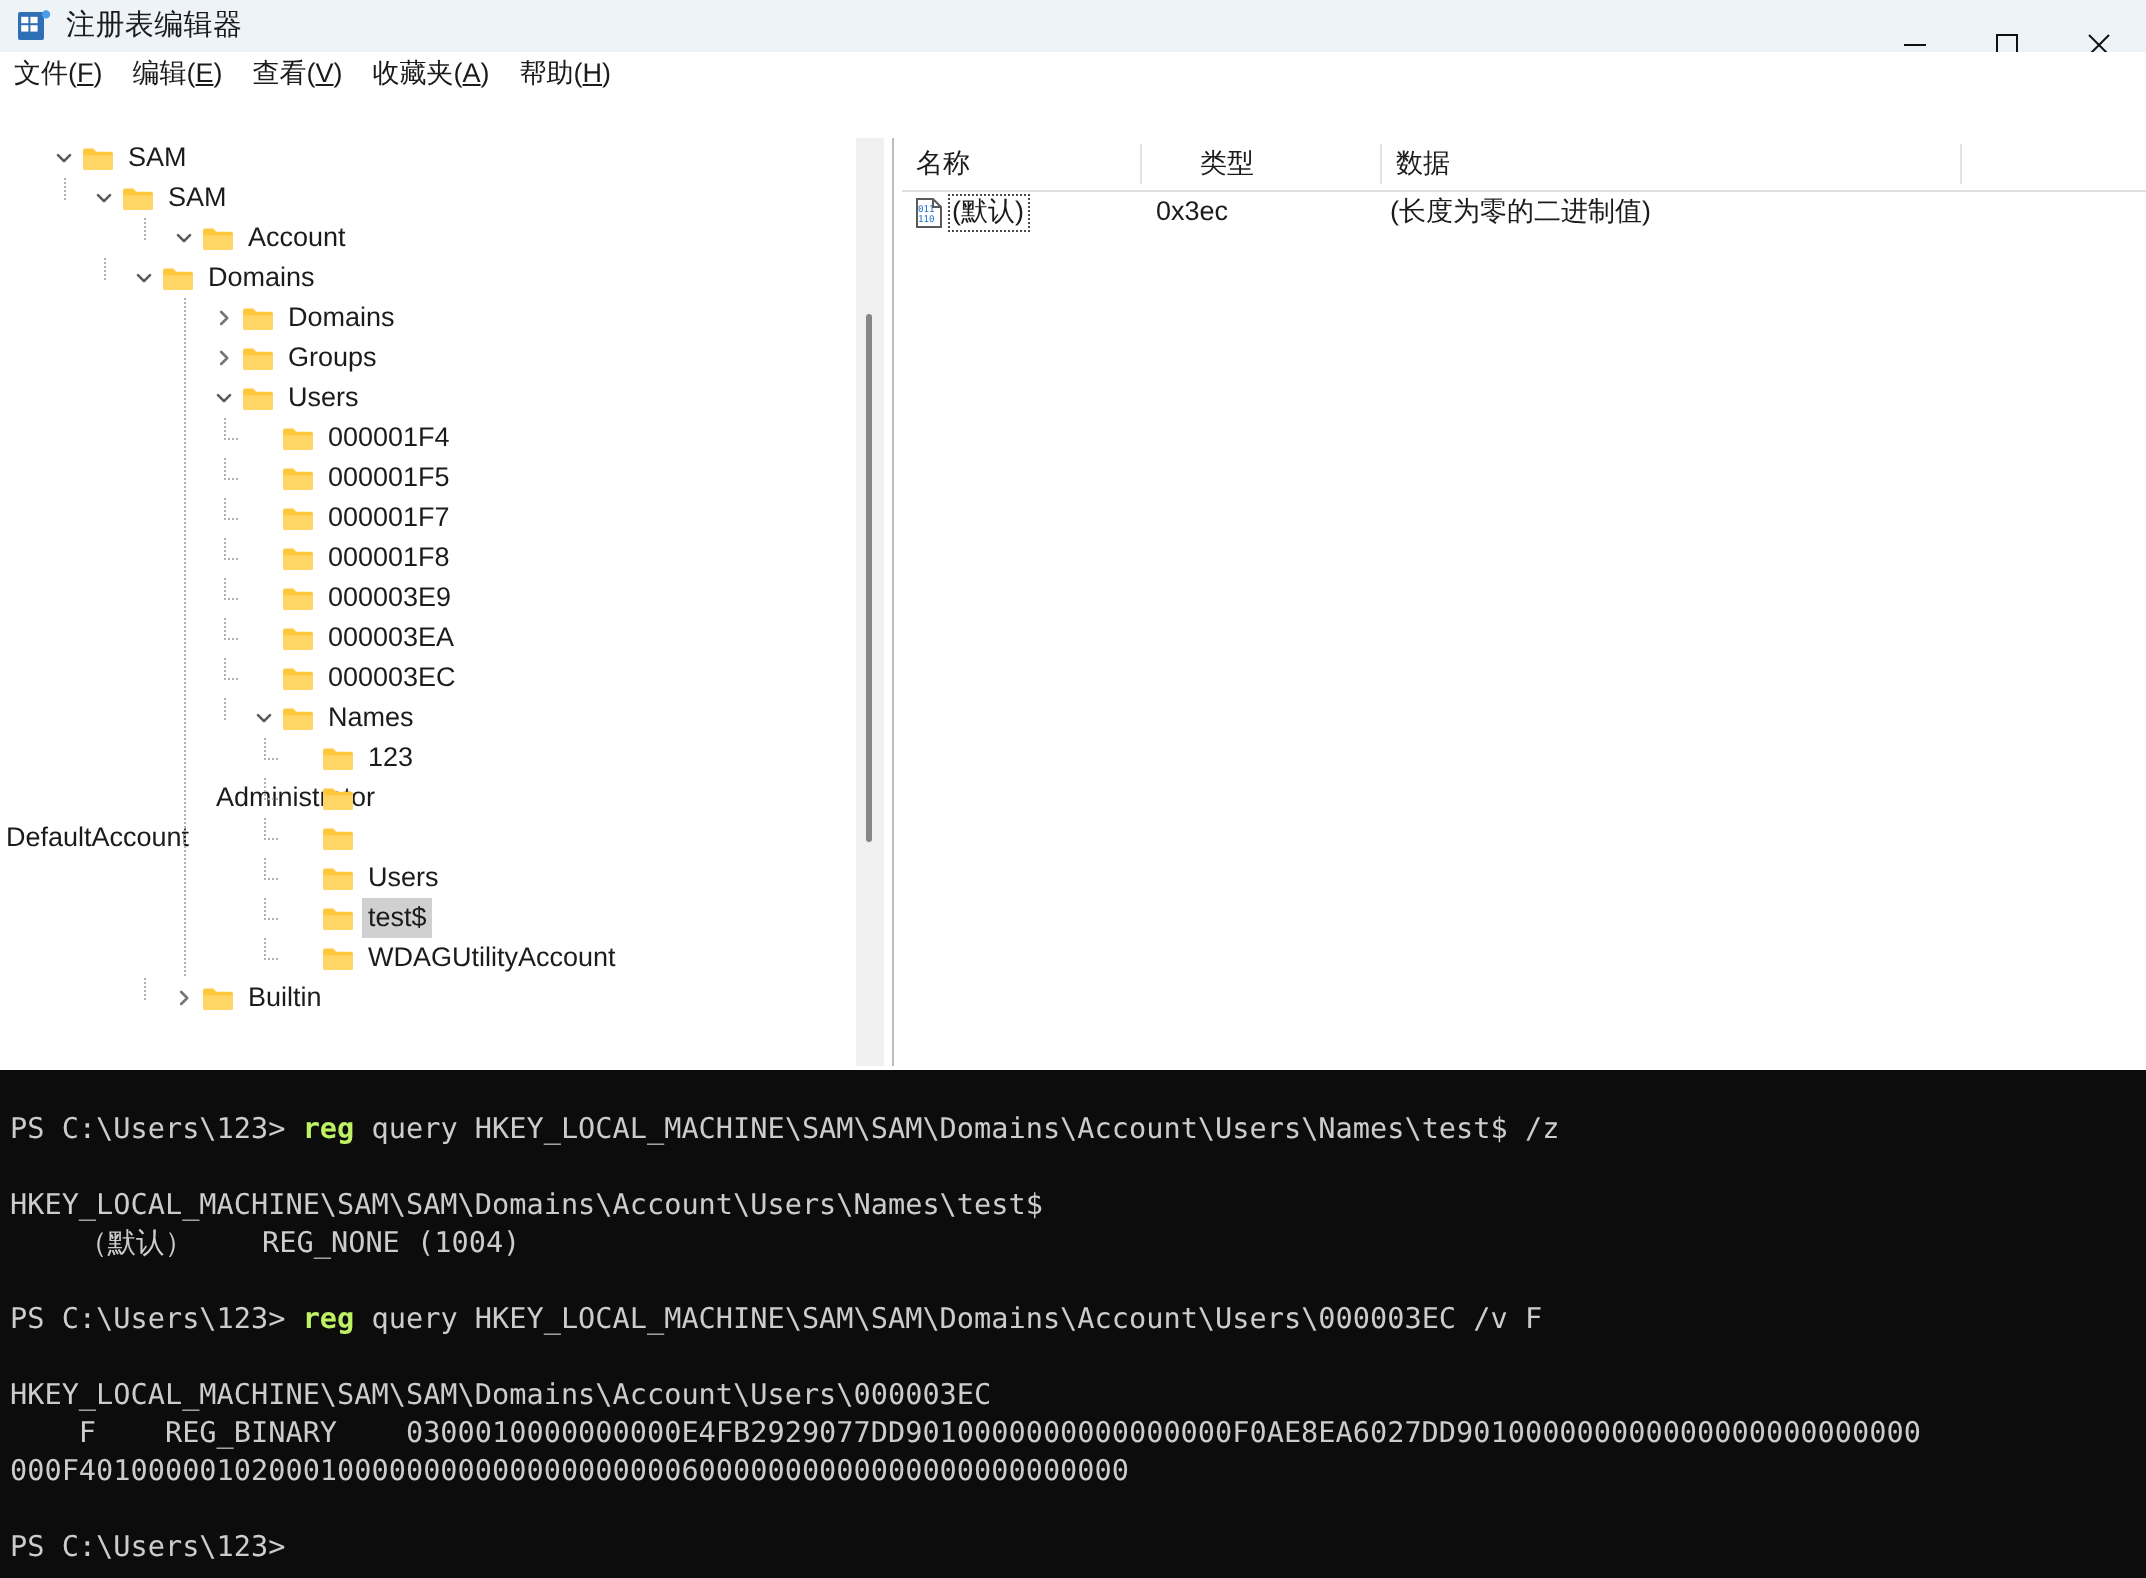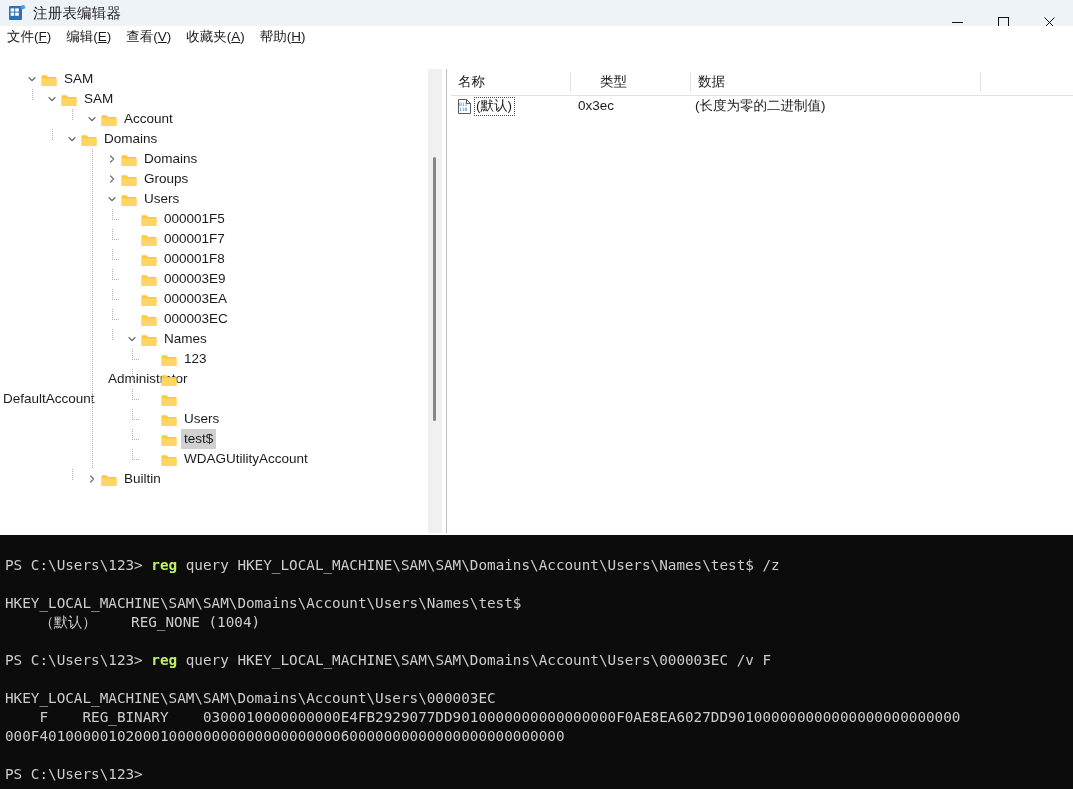--- a/index.html
+++ b/index.html
@@ -403,20 +403,30 @@
           <span class="tlabel" style="margin-left: 141px;">Users</span>
         </div>
         <div class="trow">
           <div class="guide" style="left: 92px;"></div>
           <div class="guide-half" style="left: 112px;"></div>
           <div class="guide-h" style="left: 112px;"></div>
           <div class="folder" style="left: 141px; top: 4px;"><svg width="16" height="13" viewBox="0 0 16 13">
               <path d="M0.5 2.2 C0.5 1.6 1 1.2 1.6 1.2 H5.6 L7.2 2.9 H14.4 C15 2.9 15.5 3.3 15.5 3.9 V11 C15.5 11.6 15 12 14.4 12 H1.6 C1 12 0.5 11.6 0.5 11 Z" fill="#ffc83d"></path>
               <path d="M0.5 4.6 H15.5 V11 C15.5 11.6 15 12 14.4 12 H1.6 C1 12 0.5 11.6 0.5 11 Z" fill="#ffd666"></path>
             </svg></div>
+          <span class="tlabel" style="margin-left: 161px;">000001F4</span>
+        </div>
+        <div class="trow">
+          <div class="guide" style="left: 92px;"></div>
+          <div class="guide-half" style="left: 112px;"></div>
+          <div class="guide-h" style="left: 112px;"></div>
+          <div class="folder" style="left: 141px; top: 4px;"><svg width="16" height="13" viewBox="0 0 16 13">
+              <path d="M0.5 2.2 C0.5 1.6 1 1.2 1.6 1.2 H5.6 L7.2 2.9 H14.4 C15 2.9 15.5 3.3 15.5 3.9 V11 C15.5 11.6 15 12 14.4 12 H1.6 C1 12 0.5 11.6 0.5 11 Z" fill="#ffc83d"></path>
+              <path d="M0.5 4.6 H15.5 V11 C15.5 11.6 15 12 14.4 12 H1.6 C1 12 0.5 11.6 0.5 11 Z" fill="#ffd666"></path>
+            </svg></div>
           <span class="tlabel" style="margin-left: 161px;">000001F5</span>
         </div>
         <div class="trow">
           <div class="guide" style="left: 92px;"></div>
           <div class="guide-half" style="left: 112px;"></div>
           <div class="guide-h" style="left: 112px;"></div>
           <div class="folder" style="left: 141px; top: 4px;"><svg width="16" height="13" viewBox="0 0 16 13">
               <path d="M0.5 2.2 C0.5 1.6 1 1.2 1.6 1.2 H5.6 L7.2 2.9 H14.4 C15 2.9 15.5 3.3 15.5 3.9 V11 C15.5 11.6 15 12 14.4 12 H1.6 C1 12 0.5 11.6 0.5 11 Z" fill="#ffc83d"></path>
               <path d="M0.5 4.6 H15.5 V11 C15.5 11.6 15 12 14.4 12 H1.6 C1 12 0.5 11.6 0.5 11 Z" fill="#ffd666"></path>
             </svg></div>

